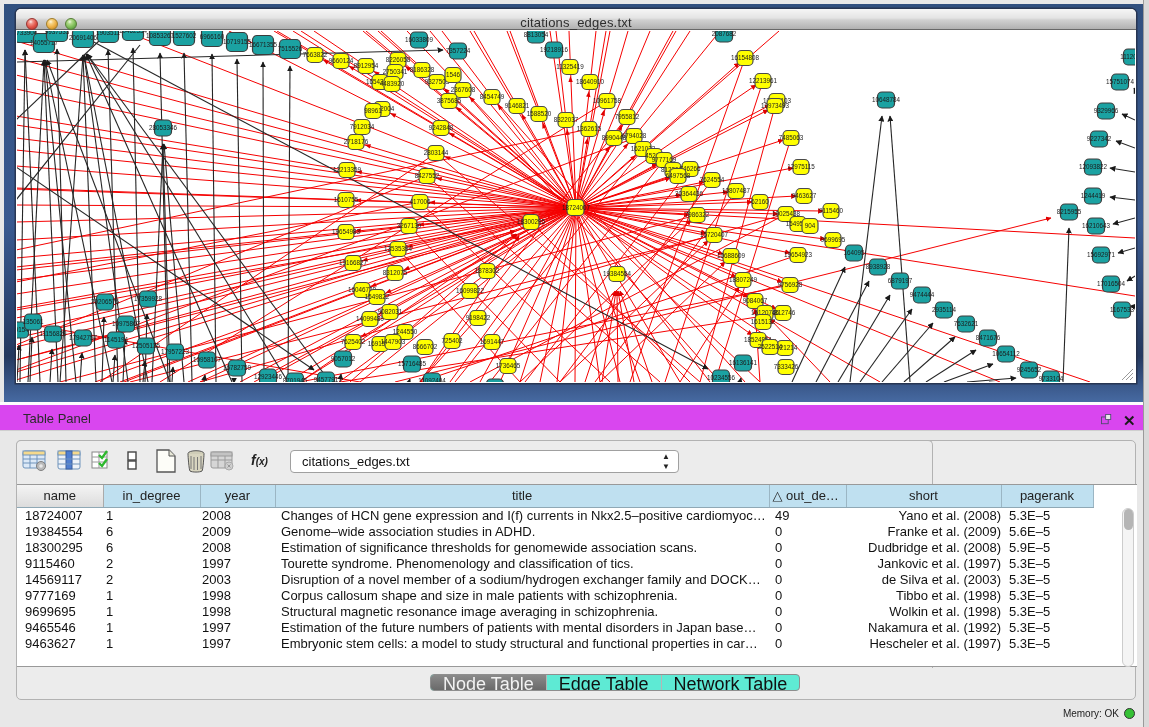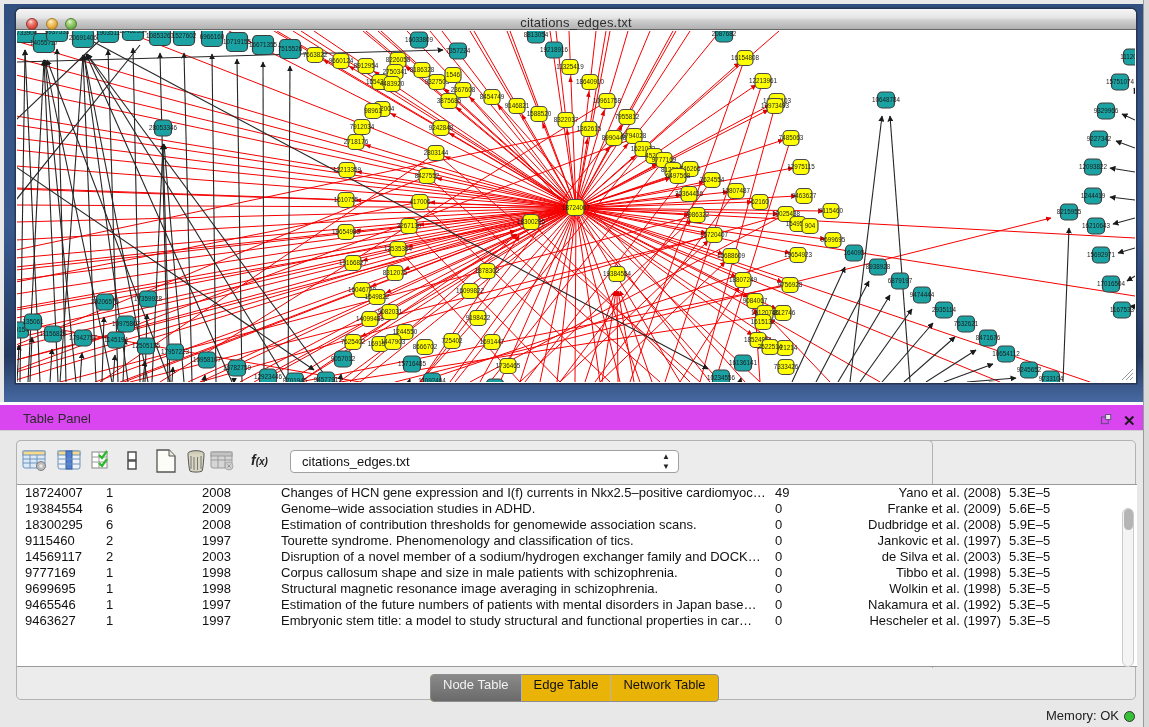--- a/index.html
+++ b/index.html
@@ -26,25 +26,25 @@
 #tblwrap{position:absolute;left:0px;top:43px;width:1120px;height:183px;background:#fff;border-top:1px solid #999;border-bottom:1px solid #999}
 table{border-collapse:collapse;table-layout:fixed;width:1076px;font-size:13px;color:#111}
 th{height:22px;font-weight:normal;font-size:13px;color:#222;background:#bfe0f0;border-right:1px solid #9bb6c4;border-bottom:1px solid #8fa8b5;overflow:hidden;white-space:nowrap}
 th.c5{text-align:left;padding-left:3px}
 th.c1{background:linear-gradient(180deg,#f4f4f4,#dcdcdc);border-right:1px solid #aaa}
 td{height:16px;line-height:16px;overflow:hidden;white-space:nowrap;padding:0}
 .c1{width:86px}.c2{width:97px}.c3{width:75px}.c4{width:494px}.c5{width:77px}.c6{width:155px}.c7{width:92px}
 td.c1{padding-left:8px}td.c2{padding-left:3px}td.c3{padding-left:2px}td.c4{padding-left:6px}td.c5{padding-left:6px}td.c6{text-align:right}td.c7{padding-left:8px}
 #vscroll{position:absolute;right:3px;top:23px;width:12px;height:159px;background:#f4f4f4;border:1px solid #ccc;border-radius:6px}
 #vthumb{position:absolute;left:1px;top:0px;width:9px;height:21px;background:#b5b5b5;border-radius:5px}
-#tabs{position:absolute;left:430px;top:674px;height:28px;display:flex;border:1px solid #8e8e8e;border-radius:4px;overflow:hidden;background:#eab308;font-size:13px}
+#tabs{position:absolute;left:430px;top:674px;height:17px;display:flex;border:1px solid #8e8e8e;border-radius:4px;overflow:hidden;background:#5eead4;font-size:18px}
 .tab{padding:0 12px;line-height:19px;color:#111;border-left:1px solid #b5b5b5}
 .tab:first-child{border-left:none}
 .tabsel{background:linear-gradient(180deg,#8a8a8a,#6a6a6a);color:#f2f2f2}
-#memrow{position:absolute;right:14px;top:708px;font-size:13px;color:#222}
+#memrow{position:absolute;right:14px;top:708px;font-size:10px;color:#222}
 #memdot{display:inline-block;width:11px;height:11px;border-radius:50%;background:#35c135;border:1px solid #333;vertical-align:-2px;margin-left:5px}
 </style></head><body>
 <div id="desktop"></div>
 <div id="gutter"></div>
 <div id="win">
   <div id="graph">
       <svg width="1118" height="351" viewBox="17 31 1118 351" style="display:block">
         <rect x="17" y="31" width="1118" height="351" fill="#ffffff"></rect>
         <defs>
           <marker id="ar" viewBox="0 0 10 10" refX="9" refY="5" markerWidth="5.5" markerHeight="5.5" orient="auto-start-reverse">
@@ -696,20 +696,29 @@
         <path d="M1 11h21M8 7v12M15 7v12" stroke="#9a9a9a"></path>
         <circle cx="19" cy="17" r="4" fill="#cfcfcf" stroke="#aaa"></circle>
         <path d="M17.5 15.5 l3 3 M20.5 15.5 l-3 3" stroke="#999"></path>
       </svg>
       <div class="tico" style="left:228px;top:3px;font-size:14px;font-style:italic;font-weight:bold;color:#222">f<span style="font-size:10px">(x)</span></div>
     <div id="combo">citations_edges.txt<div class="spin">▲<br>▼</div></div>
   </div>
   <div id="tblwrap">
     <table>
       <tbody>
+          <tr>
+            <th class="c1">name</th>
+            <th class="c2">in_degree</th>
+            <th class="c3">year</th>
+            <th class="c4">title</th>
+            <th class="c5">△ out_de…</th>
+            <th class="c6">short</th>
+            <th class="c7">pagerank</th>
+          </tr>
       <tr>
             <td class="c1">18724007</td>
             <td class="c2">1</td>
             <td class="c3">2008</td>
             <td class="c4">Changes of HCN gene expression and I(f) currents in Nkx2.5–positive cardiomyoc…</td>
             <td class="c5">49</td>
             <td class="c6">Yano et al. (2008)</td>
             <td class="c7">5.3E–5</td>
           </tr>
           <tr>
@@ -718,21 +727,21 @@
             <td class="c3">2009</td>
             <td class="c4">Genome–wide association studies in ADHD.</td>
             <td class="c5">0</td>
             <td class="c6">Franke et al. (2009)</td>
             <td class="c7">5.6E–5</td>
           </tr>
           <tr>
             <td class="c1">18300295</td>
             <td class="c2">6</td>
             <td class="c3">2008</td>
-            <td class="c4">Estimation of contribution thresholds for genomewide association scans.</td>
+            <td class="c4">Estimation of significance thresholds for genomewide association scans.</td>
             <td class="c5">0</td>
             <td class="c6">Dudbridge et al. (2008)</td>
             <td class="c7">5.9E–5</td>
           </tr>
           <tr>
             <td class="c1">9115460</td>
             <td class="c2">2</td>
             <td class="c3">1997</td>
             <td class="c4">Tourette syndrome. Phenomenology and classification of tics.</td>
             <td class="c5">0</td>
@@ -772,21 +781,21 @@
             <td class="c3">1997</td>
             <td class="c4">Estimation of the future numbers of patients with mental disorders in Japan base…</td>
             <td class="c5">0</td>
             <td class="c6">Nakamura et al. (1992)</td>
             <td class="c7">5.3E–5</td>
           </tr>
           <tr>
             <td class="c1">9463627</td>
             <td class="c2">1</td>
             <td class="c3">1997</td>
-            <td class="c4">Embryonic stem title: a model to study structural and functional properties in car…</td>
+            <td class="c4">Embryonic stem cells: a model to study structural and functional properties in car…</td>
             <td class="c5">0</td>
             <td class="c6">Hescheler et al. (1997)</td>
             <td class="c7">5.3E–5</td>
           </tr>
     </tbody>
       </table>
     <div id="vscroll">
         <div id="vthumb"></div>
       </div>
   </div>

